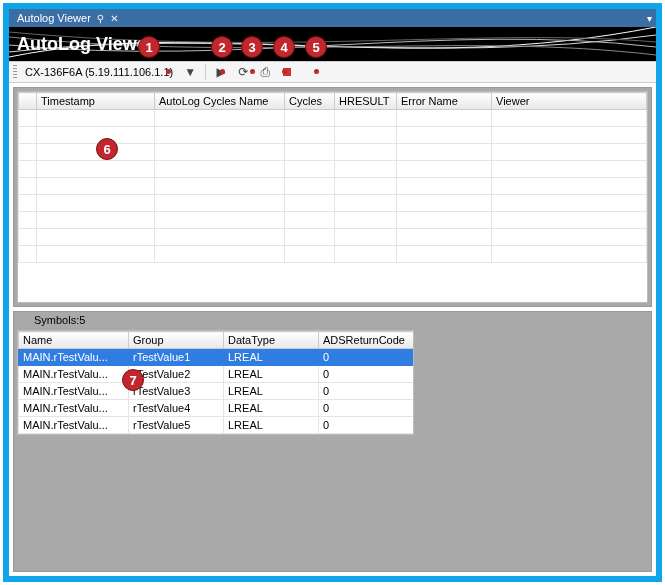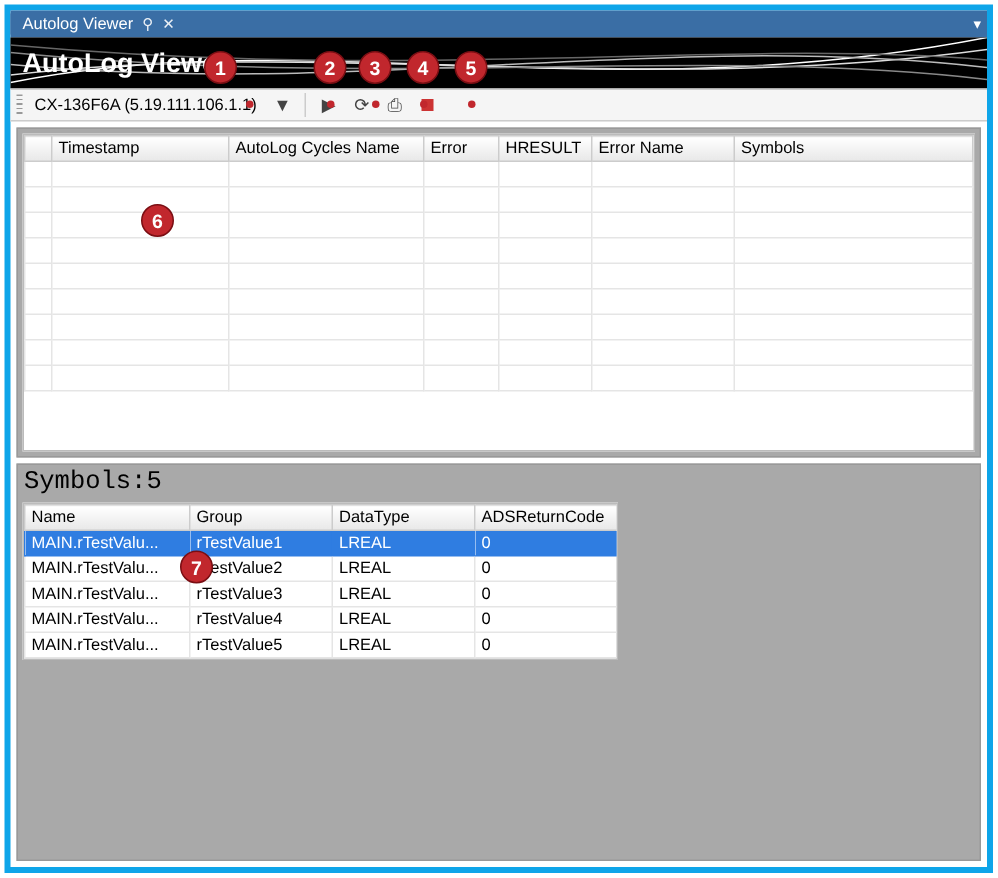--- a/index.html
+++ b/index.html
@@ -8,21 +8,21 @@
     padding: 3px;
     font-family: "Segoe UI", Tahoma, sans-serif;
     font-size: 12px;
     background: #fff;
     width: 665px;
     height: 585px;
   }
   .window {
     width: 100%;
     height: 100%;
-    border: 4px solid #0ea5e9;
+    border: 6px solid #0ea5e9;
     background: #fff;
     display: flex;
     flex-direction: column;
   }
   
   .tabstrip {
     background: #3a6ea5;
     height: 18px;
     display: flex;
     align-items: center;
@@ -142,25 +142,24 @@
   .panel {
     border: 1px solid #999;
     background: #a9a9a9;
     display: flex;
     flex-direction: column;
     min-height: 0;
   }
   .panel.top { height: 220px; }
   .panel.bottom { flex: 1; }
   .panel .label {
-    font-size: 17px;
-    padding: 2px 4px;
+    font-size: 11px;
+    padding: 2px 20px;
     background: #a9a9a9;
     color: #000;
-    font-family: Liberation Mono, monospace;
   }
   .grid {
     background: #fff;
     border: 1px solid #bbb;
     overflow: hidden;
     position: relative;
   }
   table {
     border-collapse: collapse;
     width: 100%;
@@ -259,24 +258,24 @@
             <col style="width:50px">
               <col style="width:62px">
               <col style="width:95px">
               <col>
           </colgroup>
           <thead>
             <tr>
               <th></th>
               <th>Timestamp</th>
               <th>AutoLog Cycles Name</th>
-              <th>Error</th>
+              <th>Cycles</th>
               <th>HRESULT</th>
               <th>Error Name</th>
-              <th>Symbols</th>
+              <th>Viewer</th>
             </tr>
           </thead>
           <tbody id="upper-body">
               <tr>
                 <td></td>
                 <td></td>
                 <td></td>
                 <td></td>
                 <td></td>
                 <td></td>

